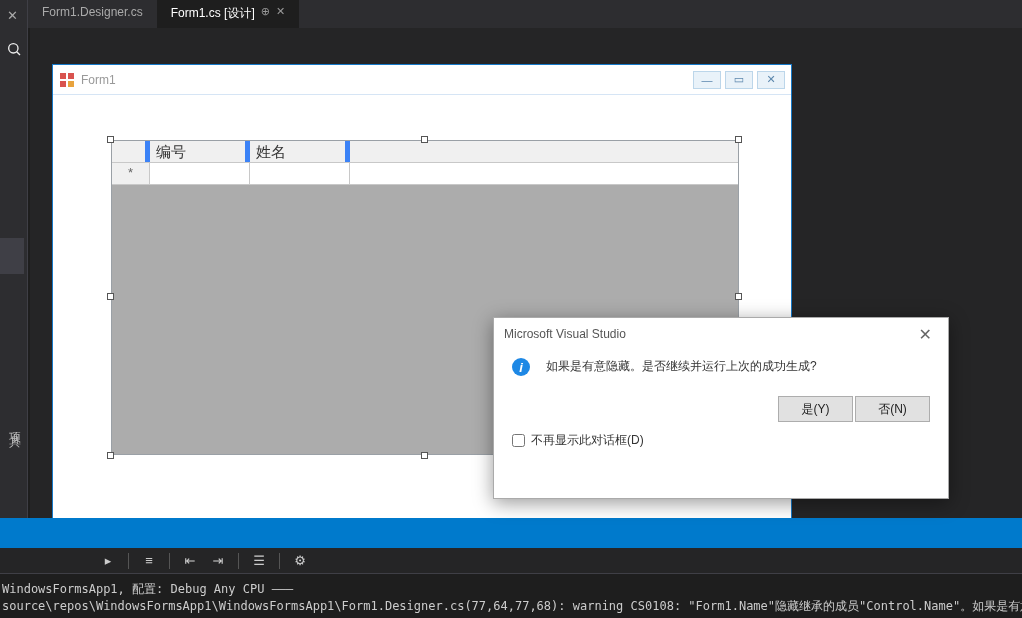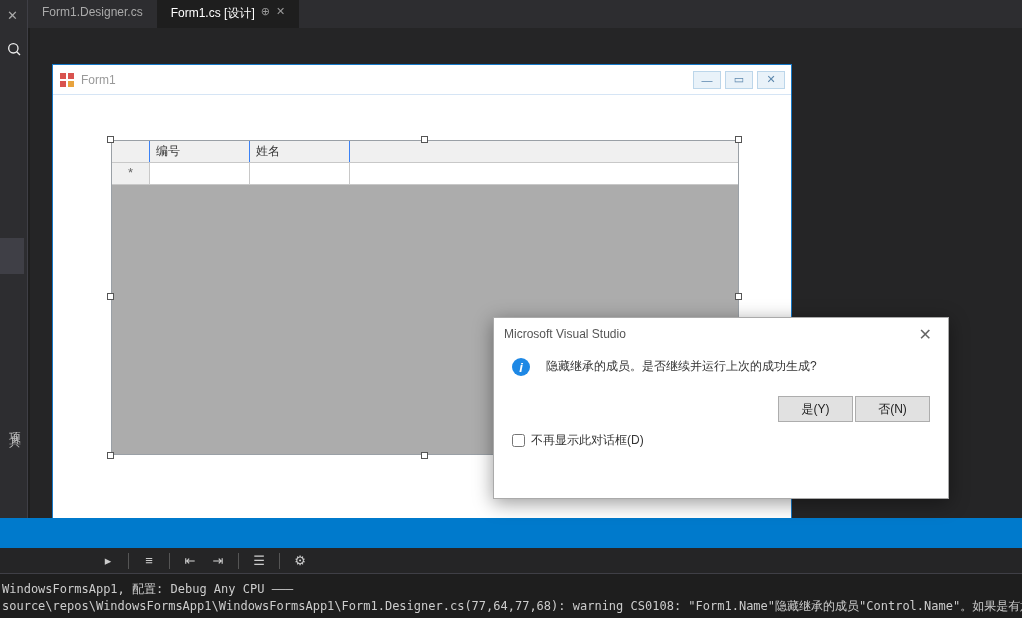--- a/index.html
+++ b/index.html
@@ -139,23 +139,23 @@
       background: #fff;
       border: 1px solid #555;
     }
     .dg-header {
       display: flex;
       background: #f0f0f0;
       border-bottom: 1px solid #c8c8c8;
       height: 22px;
     }
     .dg-header-cell {
-      border-right: 1px solid #3b82f6;
+      border-right: 5px solid #3b82f6;
       padding: 2px 6px;
-      font-size: 12px;
+      font-size: 15px;
       color: #333;
     }
     .dg-row {
       display: flex;
       background: #fff;
       border-bottom: 1px solid #c8c8c8;
       height: 22px;
     }
     .dg-row-cell {
       border-right: 1px solid #c8c8c8;
@@ -341,21 +341,21 @@
   </div>
 </div>
 
 <div class="dialog">
   <div class="dialog-title">
     <span>Microsoft Visual Studio</span>
     <span class="dlg-close">✕</span>
   </div>
   <div class="dialog-body">
     <div class="info-icon">i</div>
-    <div class="dlg-msg">隐藏继承的成员。是否继续并运行上次的成功生成?</div>
+    <div class="dlg-msg">如果是有意隐藏。是否继续并运行上次的成功生成?</div>
   </div>
   <div class="dialog-buttons">
     <button class="dlg-btn">是(Y)</button>
     <button class="dlg-btn">否(N)</button>
   </div>
   <div class="dlg-check">
     <input type="checkbox" style="">
     <span>不再显示此对话框(D)</span>
   </div>
 </div>

